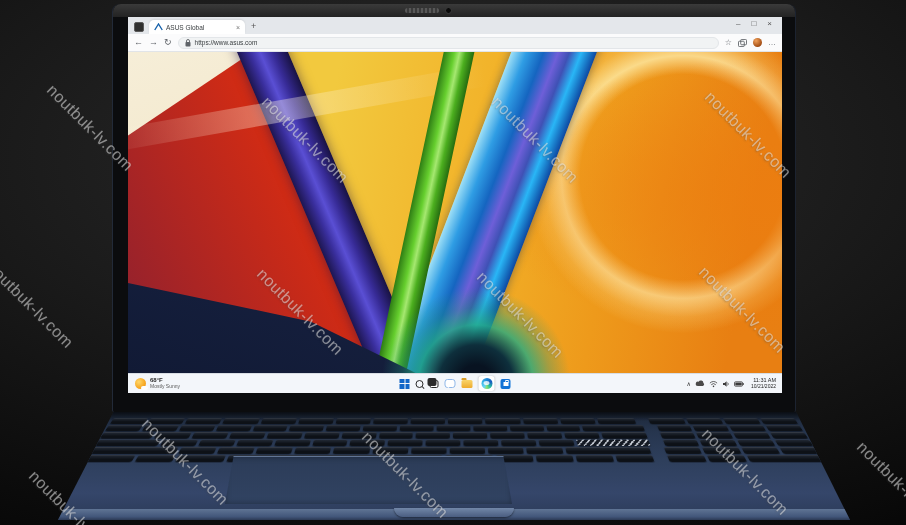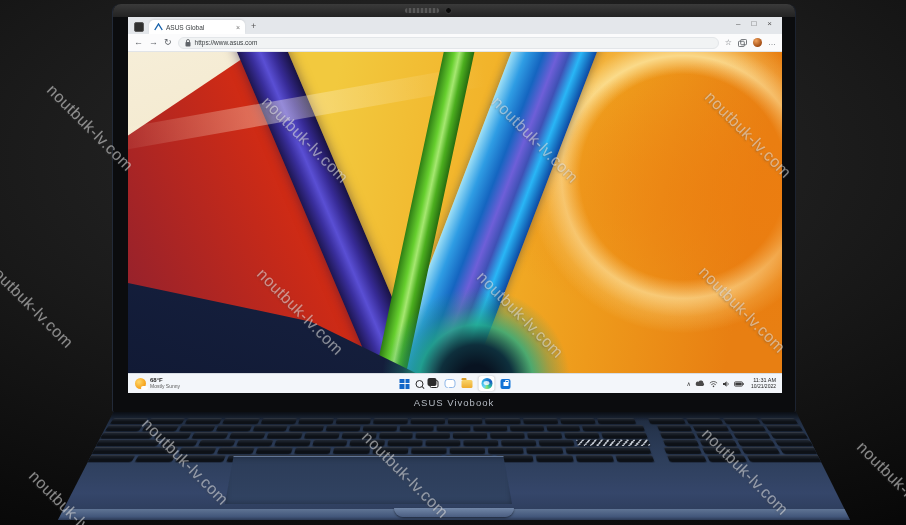--- a/index.html
+++ b/index.html
@@ -238,21 +238,20 @@
             <span class="clock">
               <span class="time">11:31 AM</span>
               <span class="date">10/21/2022</span>
             </span>
           </div>
         </div>
 
       </div>
     </div>
 
-    <div class="chin">ASUS Vivobook</div>
   </div>
 
   <div class="base">
     <div class="hinge-shadow"></div>
     <div id="kb">
         <div class="kb-row">
           <div class="key" style="flex-grow: 1;"></div>
           <div class="key" style="flex-grow: 1;"></div>
           <div class="key" style="flex-grow: 1;"></div>
           <div class="key" style="flex-grow: 1;"></div>

